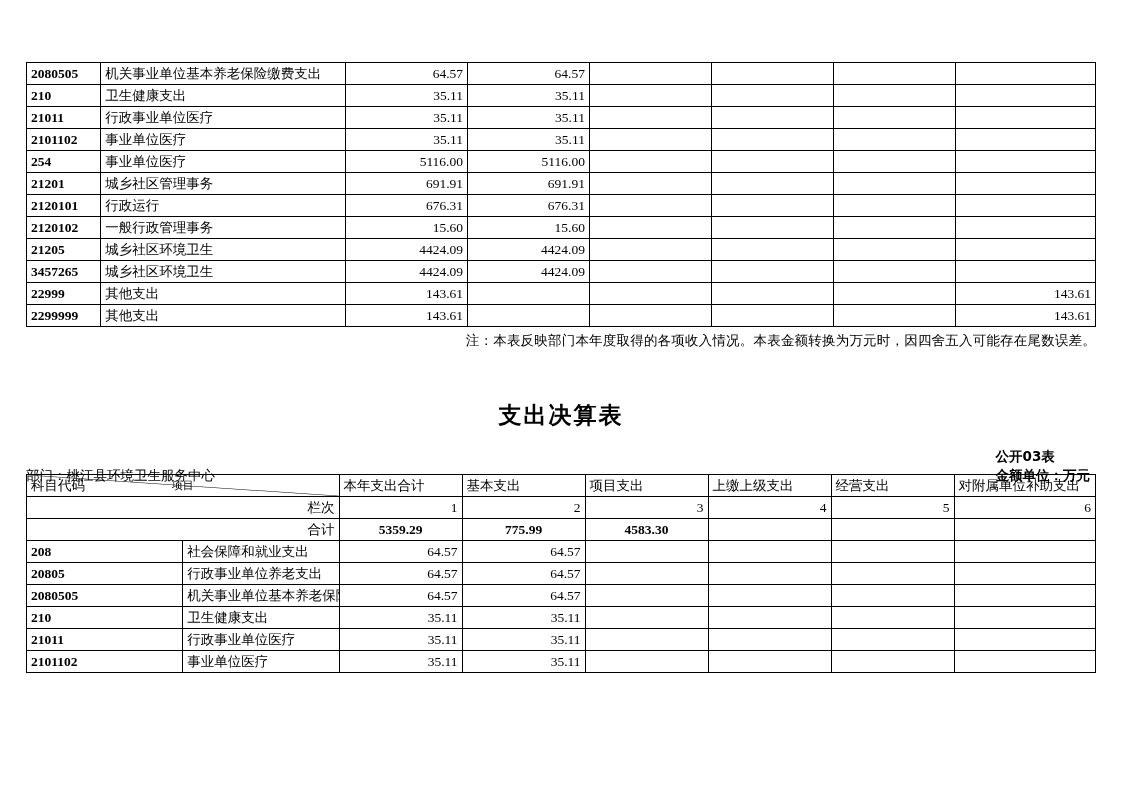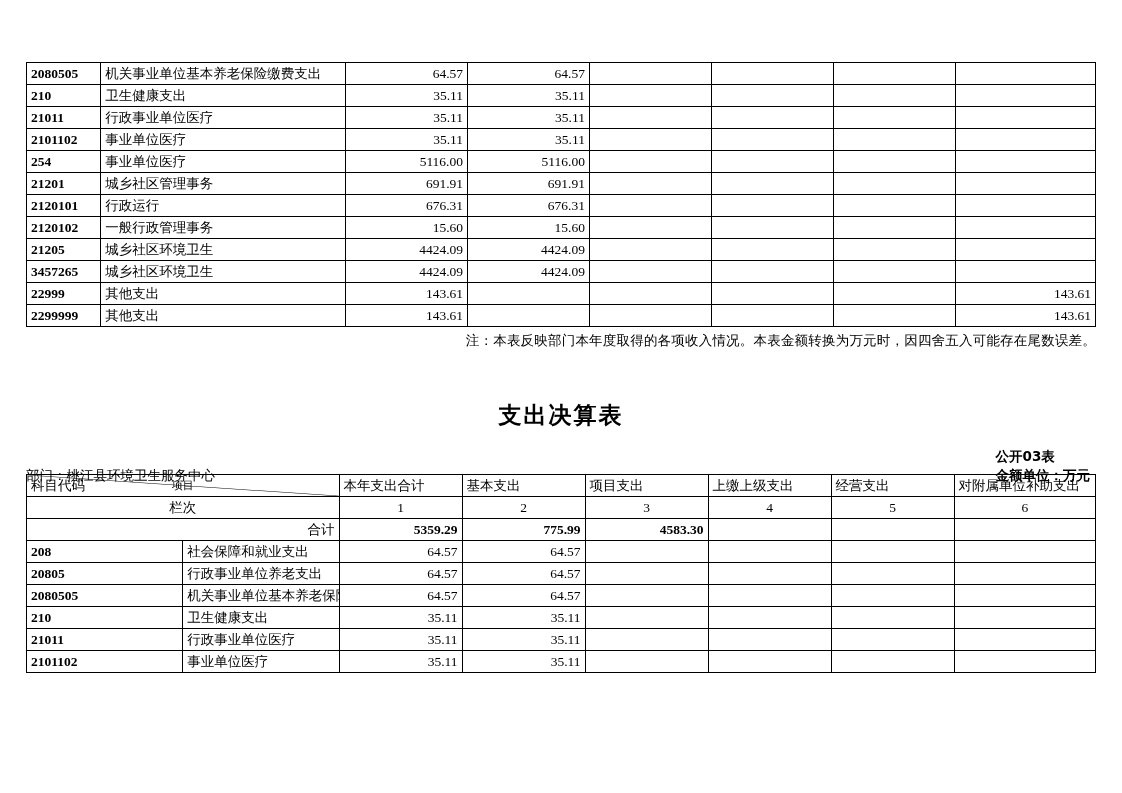--- a/index.html
+++ b/index.html
@@ -114,23 +114,23 @@
     line-height: 19px;
   }
   .hdr-split .kmmc {
     position: absolute;
     bottom: 19px;
     left: 118px;
     font-size: 13.5px;
     line-height: 19px;
   }
   .h-tall { height: 45px; vertical-align: middle; text-align: left; }
-  .row-lan td { text-align: center; height: 21px; }
+  .row-lan td { height: 21px; }
   .row-total td { height: 21px; }
-  .bold-num { font-weight: bold; }
+  .bold-num { font-weight: bold; text-align: center; }
   .ta-c { text-align: right; }
 </style>
 </head>
 <body>
 
 <div class="page">
 
   <table class="fin tbl-top">
     <tbody>
       <tr>

